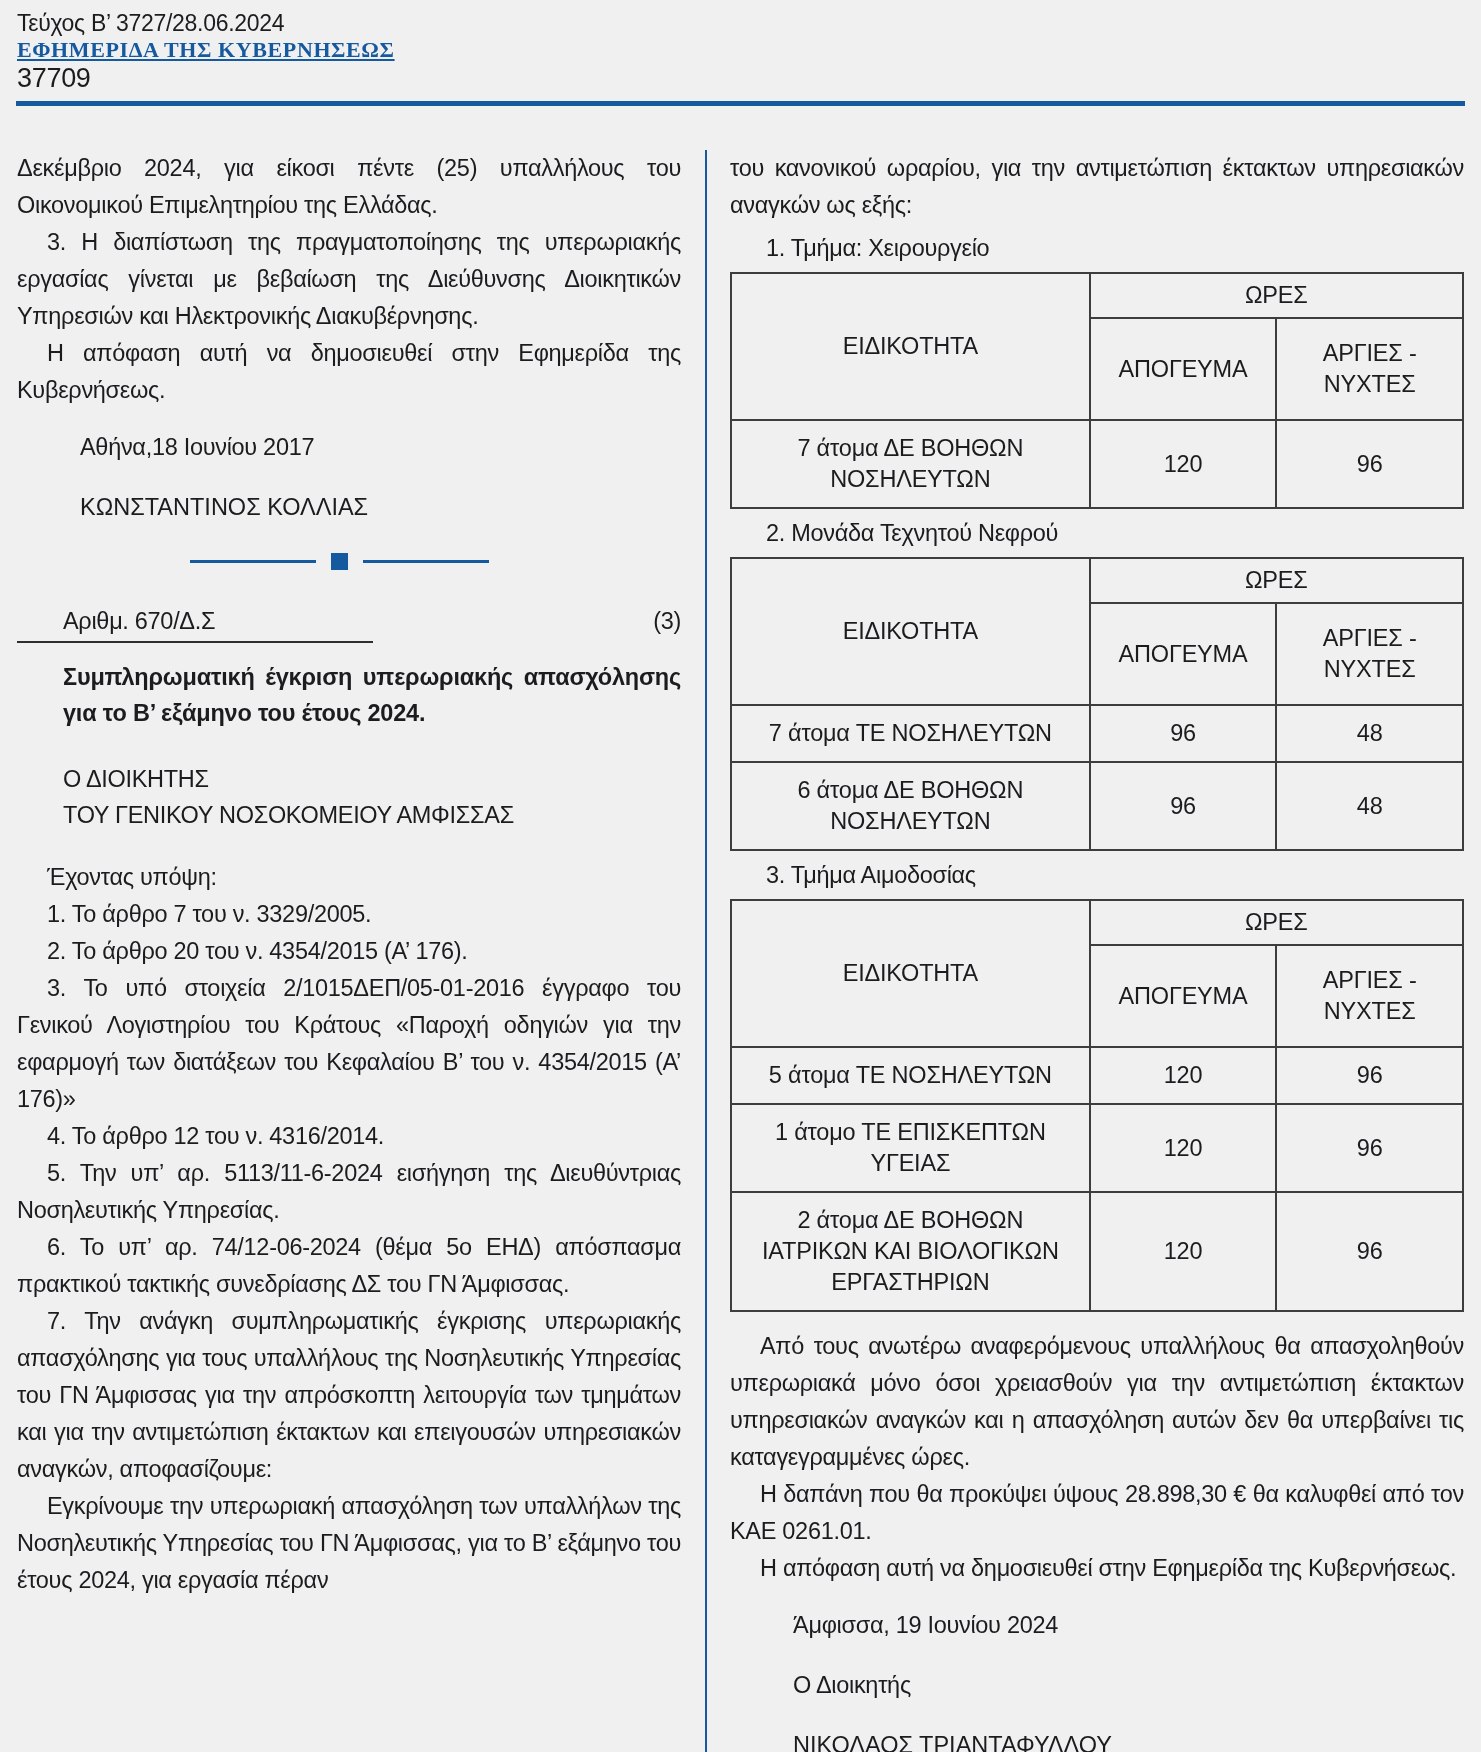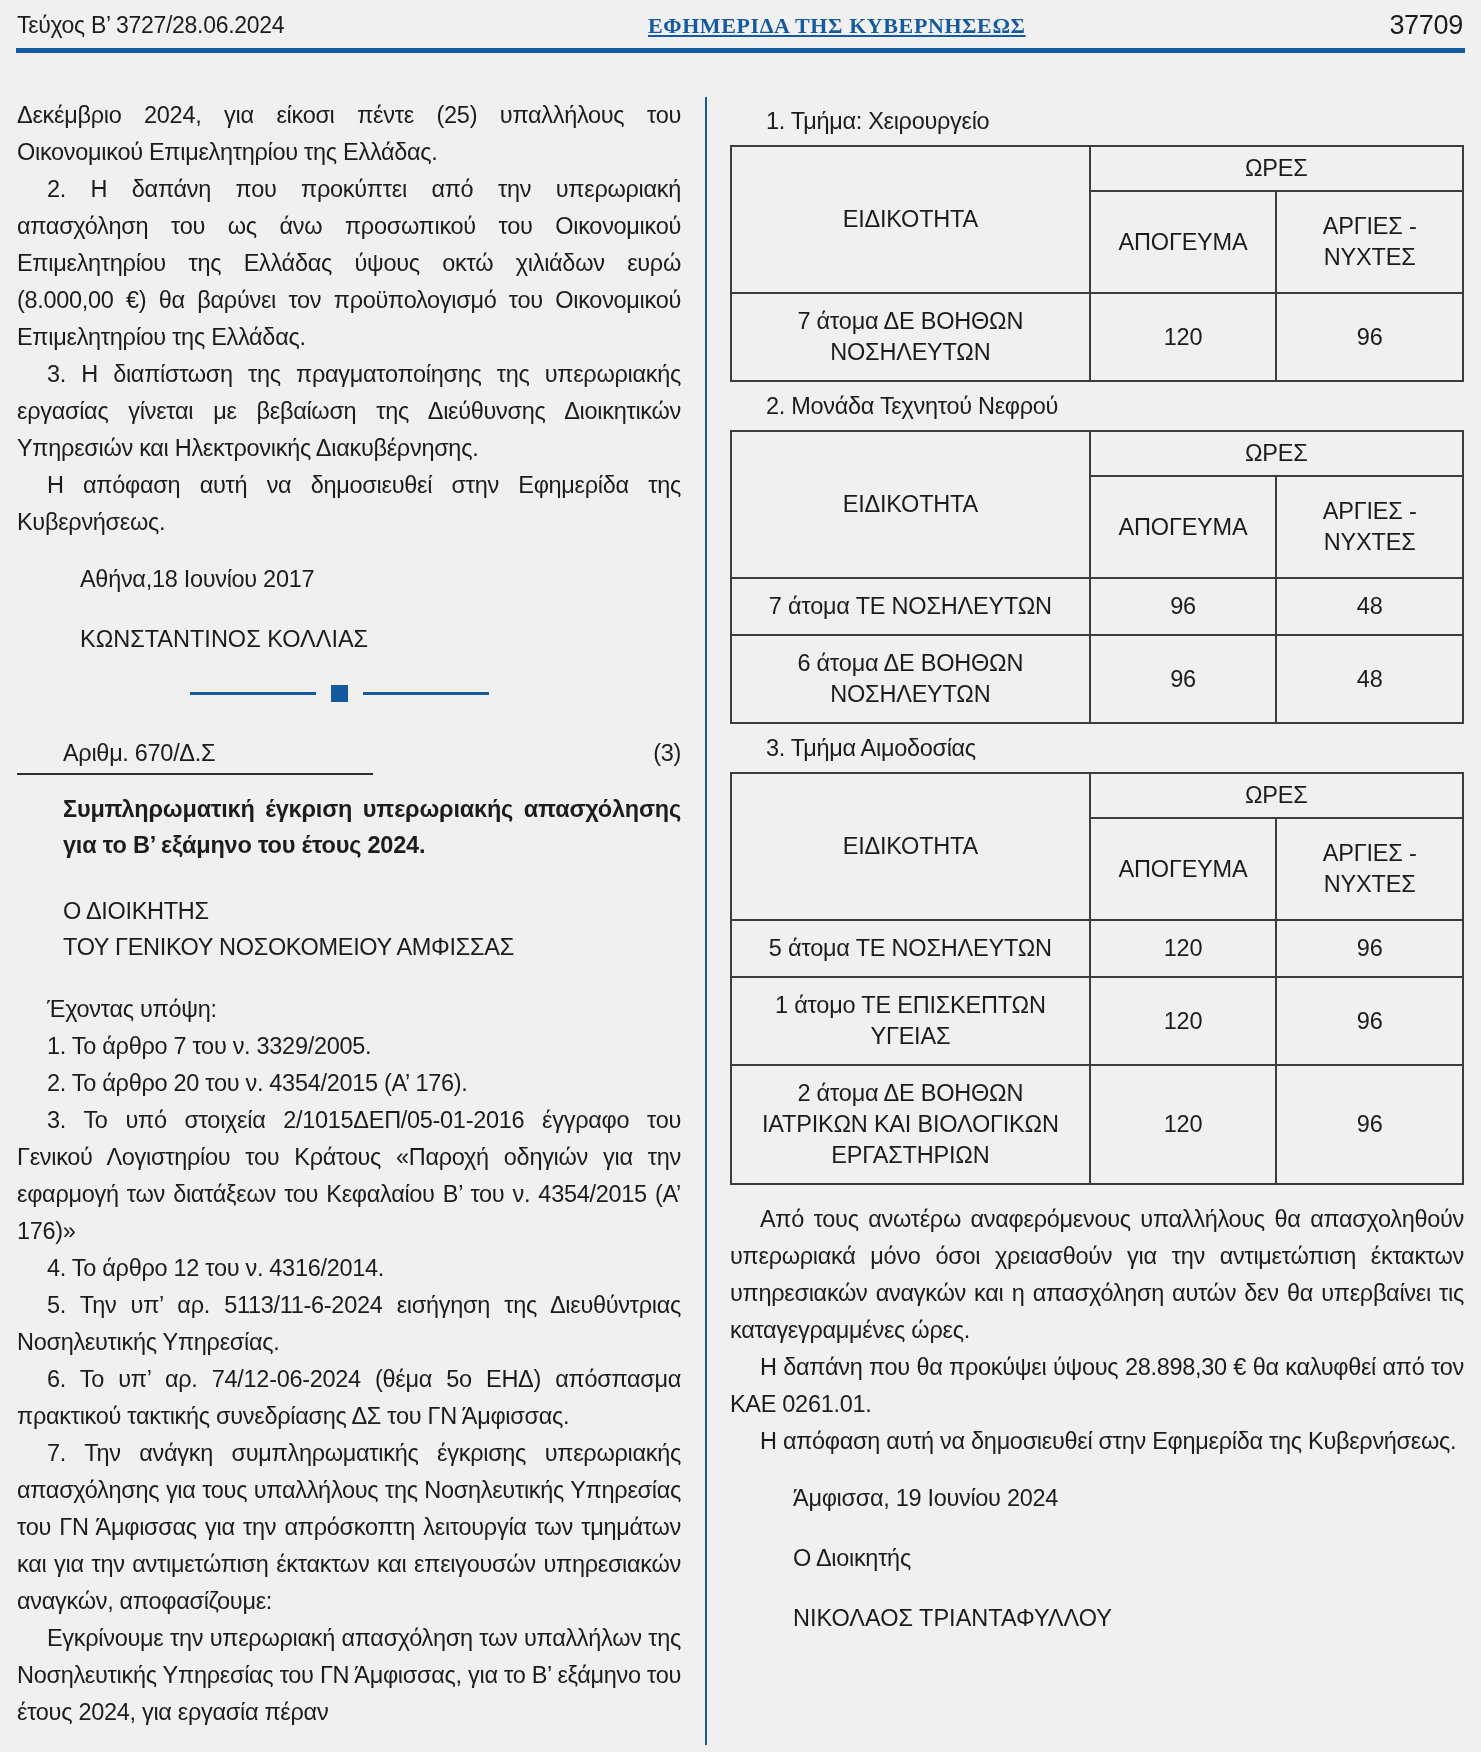--- a/index.html
+++ b/index.html
@@ -8,21 +8,21 @@
     --border:#3d3d3d;
   }
   html,body{margin:0;padding:0;}
   body{
     width:1481px;height:1752px;overflow:hidden;
     background:#f0f0f1;color:var(--ink);
     font-family:"Liberation Sans","DejaVu Sans",sans-serif;
     letter-spacing:-0.3px;
   }
   
-  .header{display:flex;justify-content:space-between;align-items:center;padding:10px 18px 7px 17px;}
+  .header{display:flex;justify-content:space-between;align-items:flex-start;padding:10px 18px 7px 17px;flex-direction:column;}
   .header-issue{font-size:23px;}
   .header-title{
     font-family:"Liberation Serif","DejaVu Serif",serif;
     font-weight:bold;font-size:22px;color:var(--blue);letter-spacing:0.6px;text-decoration:underline;
   }
   .header-page{font-size:27px;}
   .header-rule{height:5px;background:var(--blue);margin:0 16px;}
   
   .columns{display:flex;margin:44px 17px 0;height:1648px;}
   .col-left{width:688px;padding-right:24px;box-sizing:border-box;flex:none;}
@@ -65,21 +65,20 @@
   <div class="header-issue">Τεύχος Β’ 3727/28.06.2024</div>
   <div class="header-title">ΕΦΗΜΕΡΙΔΑ ΤΗΣ ΚΥΒΕΡΝΗΣΕΩΣ</div>
   <div class="header-page">37709</div>
 </div>
 <div class="header-rule"></div>
 
 <div class="columns">
 
   <div class="col-left">
     <p class="p">Δεκέμβριο 2024, για είκοσι πέντε (25) υπαλλήλους του Οικονομικού Επιμελητηρίου της Ελλάδας.</p>
-    <p class="p indent">2. Η δαπάνη που προκύπτει από την υπερωριακή απασχόληση του ως άνω προσωπικού του Οικονομικού Επιμελητηρίου της Ελλάδας ύψους οκτώ χιλιάδων ευρώ (8.000,00 €) θα βαρύνει τον προϋπολογισμό του Οικονομικού Επιμελητηρίου της Ελλάδας.</p>
     <p class="p indent">3. Η διαπίστωση της πραγματοποίησης της υπερωριακής εργασίας γίνεται με βεβαίωση της Διεύθυνσης Διοικητικών Υπηρεσιών και Ηλεκτρονικής Διακυβέρνησης.</p>
     <p class="p indent">Η απόφαση αυτή να δημοσιευθεί στην Εφημερίδα της Κυβερνήσεως.</p>
 
     <div class="sig-block">
       <div class="sig-line">Αθήνα,18 Ιουνίου 2017</div>
       <div class="sig-line sig-name">ΚΩΝΣΤΑΝΤΙΝΟΣ ΚΟΛΛΙΑΣ</div>
     </div>
 
     <div class="divider-orn">
       <span class="line"></span>
@@ -109,20 +108,21 @@
       <p class="p indent">5. Την υπ’ αρ. 5113/11-6-2024 εισήγηση της Διευθύντριας Νοσηλευτικής Υπηρεσίας.</p>
       <p class="p indent">6. Το υπ’ αρ. 74/12-06-2024 (θέμα 5ο ΕΗΔ) απόσπασμα πρακτικού τακτικής συνεδρίασης ΔΣ του ΓΝ Άμφισσας.</p>
       <p class="p indent">7. Την ανάγκη συμπληρωματικής έγκρισης υπερωριακής απασχόλησης για τους υπαλλήλους της Νοσηλευτικής Υπηρεσίας του ΓΝ Άμφισσας για την απρόσκοπτη λειτουργία των τμημάτων και για την αντιμετώπιση έκτακτων και επειγουσών υπηρεσιακών αναγκών, αποφασίζουμε:</p>
       <p class="p indent">Εγκρίνουμε την υπερωριακή απασχόληση των υπαλλήλων της Νοσηλευτικής Υπηρεσίας του ΓΝ Άμφισσας, για το Β’ εξάμηνο του έτους 2024, για εργασία πέραν</p>
     </div>
   </div>
 
   <div class="col-divider"></div>
 
   <div class="col-right">
+    <p class="p">του κανονικού ωραρίου, για την αντιμετώπιση έκτακτων υπηρεσιακών αναγκών ως εξής:</p>
 
     <div class="sec-heading">1. Τμήμα: Χειρουργείο</div>
     <table class="data-table">
       <colgroup>
           <col style="width:49%">
           <col style="width:25.5%">
           <col style="width:25.5%">
         </colgroup>
       <thead>
         <tr>

